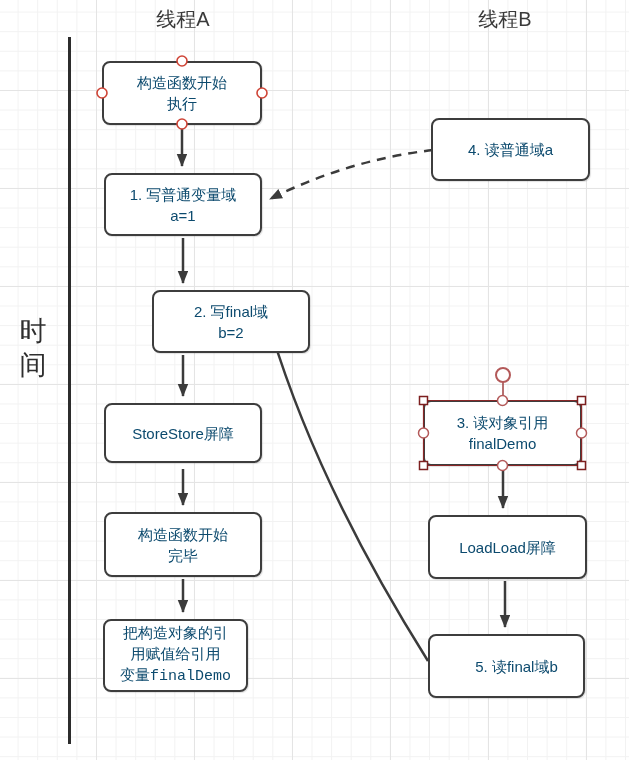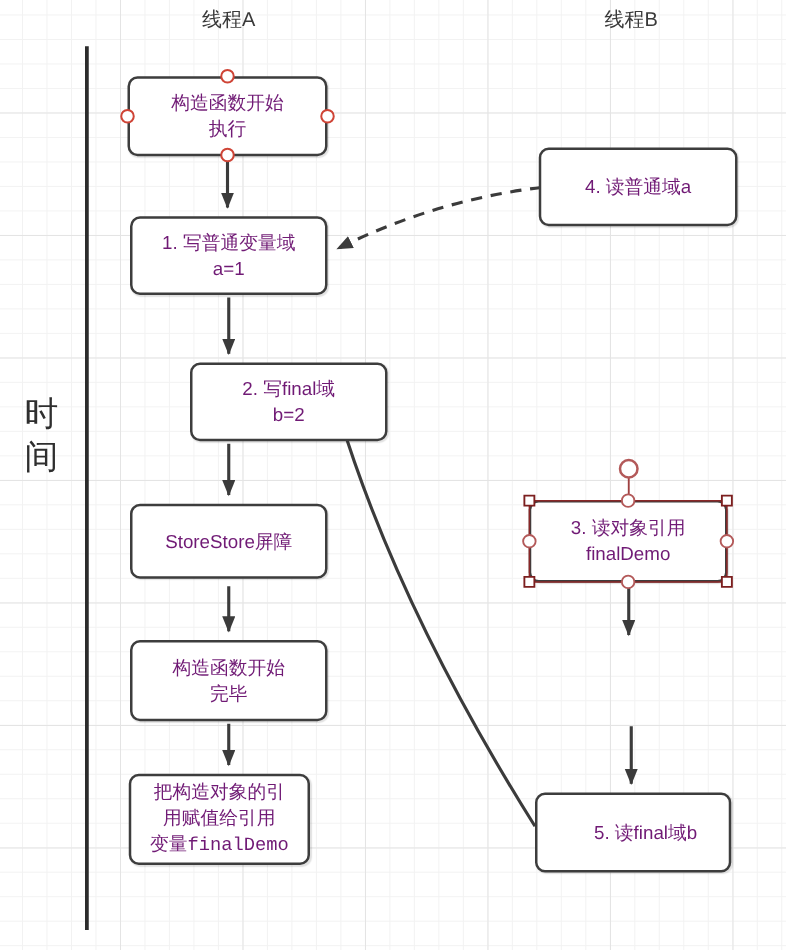--- a/index.html
+++ b/index.html
@@ -12,21 +12,21 @@
     background-image:
       linear-gradient(to right, #e4e4e4 1px, transparent 1px),
       linear-gradient(to bottom, #e4e4e4 1px, transparent 1px),
       linear-gradient(to right, #f2f2f2 1px, transparent 1px),
       linear-gradient(to bottom, #f2f2f2 1px, transparent 1px);
     background-size:98px 98px,98px 98px,19.6px 19.6px,19.6px 19.6px;
     background-position:-2px -8px,-2px -8px,-2px -8px,-2px -8px;
   }
   .lane-title{
     position:absolute;top:6px;
-    font-size:16px;color:#3a3a3a;
+    font-size:20px;color:#3a3a3a;
     transform:translateX(-50%);
     white-space:nowrap;
   }
   .lane-a{left:183px;}
   .lane-b{left:505px;}
   .time-label{
     position:absolute;left:17px;top:314px;
     font-size:27px;line-height:34px;color:#2e2e2e;
     white-space:pre-line;text-align:center;width:32px;
   }
@@ -35,21 +35,21 @@
     width:3px;height:707px;background:#2c2c2c;
   }
   .node{
     position:absolute;
     background:#ffffff;
     border:2px solid #3d3d3d;
     border-radius:8px;
     box-shadow:1px 1px 1px rgba(0,0,0,0.12);
     display:flex;align-items:center;justify-content:center;
     text-align:center;
-    font-size:15px;line-height:21px;color:#701a75;
+    font-size:15px;line-height:21px;color:#0c4a6e;
     white-space:pre-line;
     box-sizing:border-box;
   }
   .n-a1{left:102px;top:61px;width:160px;height:64px;}
   .n-a2{left:104px;top:173px;width:158px;height:63px;}
   .n-a3{left:104px;top:290px;width:158px;height:63px;margin-left:48px;}
   .n-a4{left:104px;top:403px;width:158px;height:60px;}
   .n-a5{left:104px;top:512px;width:158px;height:65px;}
   .n-a6{left:103px;top:619px;width:145px;height:73px;font-family:Liberation Mono, monospace;}
   .n-b1{left:431px;top:118px;width:159px;height:63px;}
@@ -102,20 +102,21 @@
 b=2</div>
   <div class="node n-a4">StoreStore屏障</div>
   <div class="node n-a5">构造函数开始
 完毕</div>
   <div class="node n-a6">把构造对象的引
 用赋值给引用
 变量finalDemo</div>
   <div class="node n-b1">4. 读普通域a</div>
   <div class="node n-b2">3. 读对象引用
 finalDemo</div>
+  <div class="node n-b3">LoadLoad屏障</div>
   <div class="node n-b4">5. 读final域b</div>
 
   <svg class="layer" viewBox="0 0 629 760">
 
     <g>
       <circle cx="182" cy="61" r="5" fill="#ffffff" stroke="#cf4436" stroke-width="1.6"></circle>
       <circle cx="102" cy="93" r="5" fill="#ffffff" stroke="#cf4436" stroke-width="1.6"></circle>
       <circle cx="262" cy="93" r="5" fill="#ffffff" stroke="#cf4436" stroke-width="1.6"></circle>
       <circle cx="182" cy="124" r="5" fill="#ffffff" stroke="#cf4436" stroke-width="1.6"></circle>
     </g>

